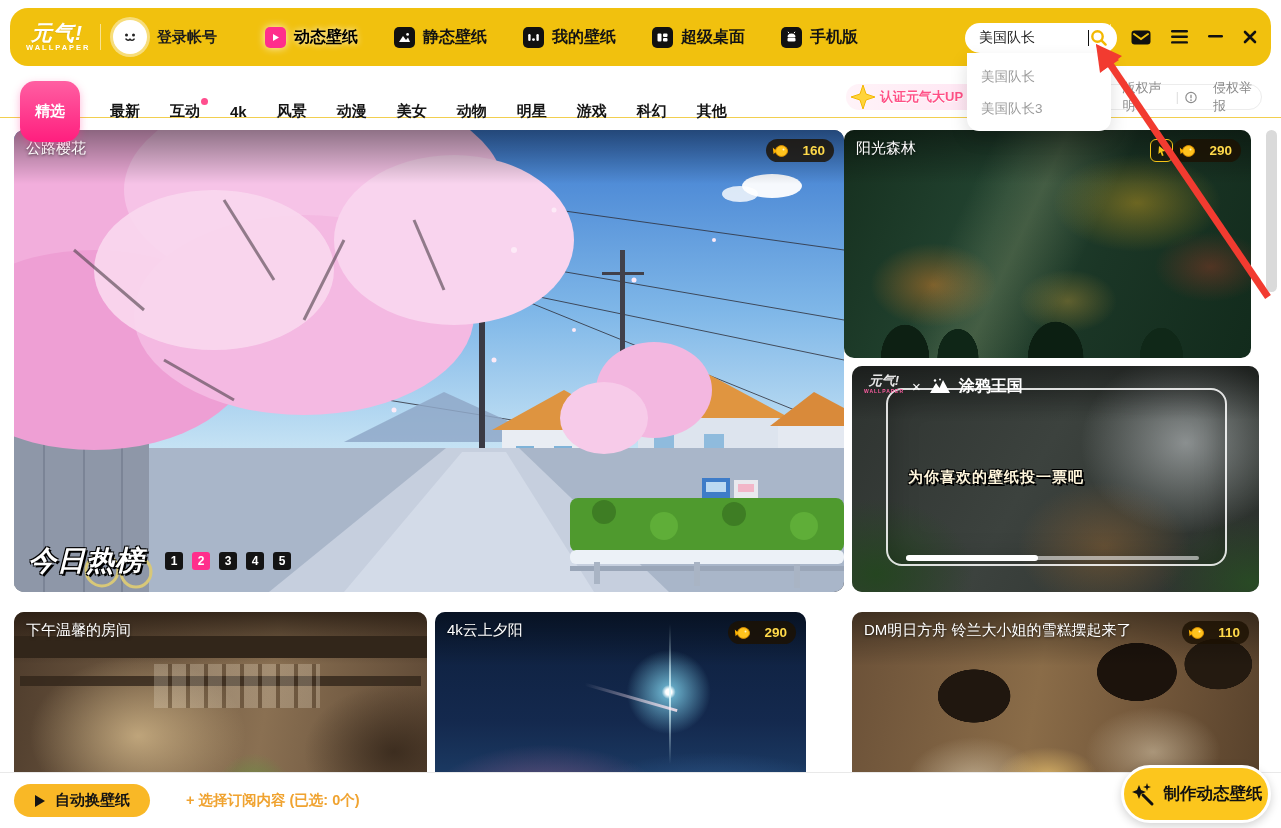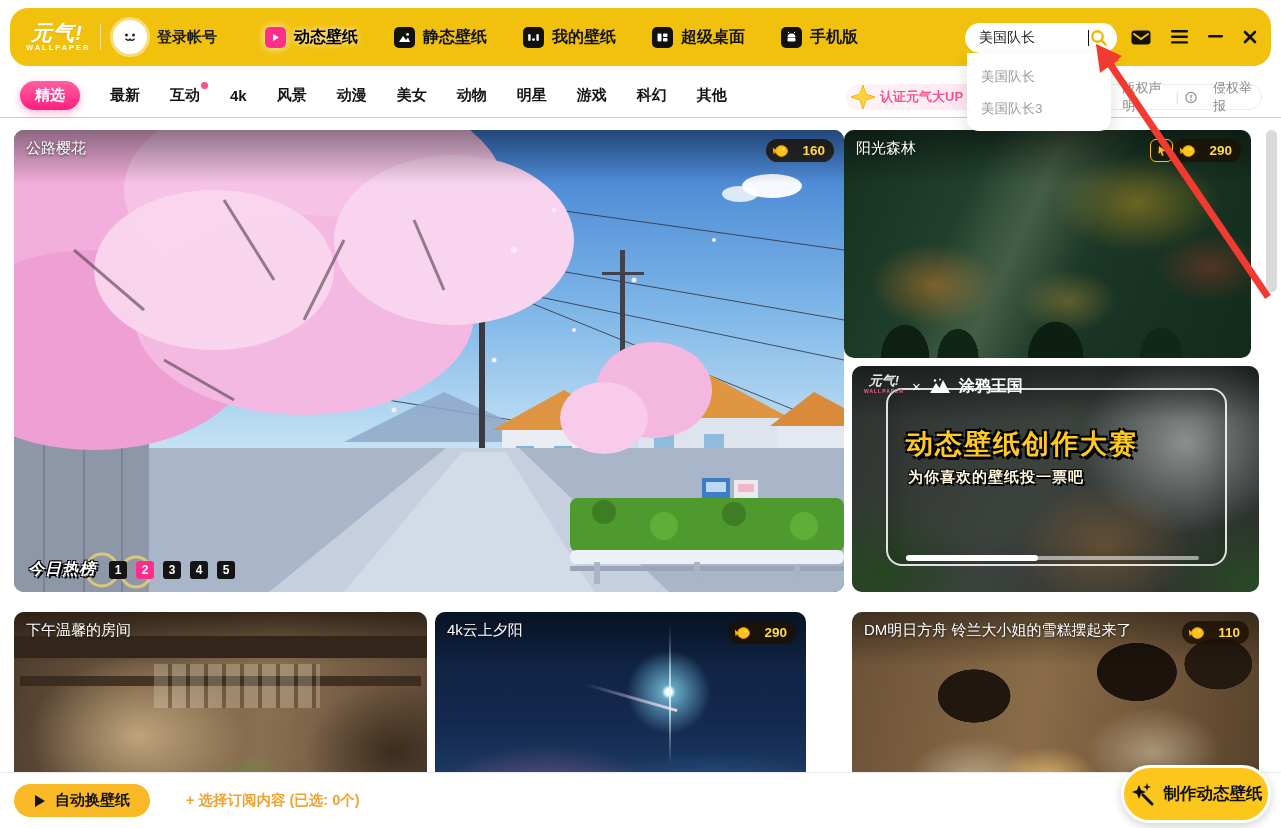--- a/index.html
+++ b/index.html
@@ -35,21 +35,21 @@
 
   
   .dropdown { position:absolute; left:967px; top:53px; width:144px; background:#fff; z-index:5;
     border-radius:0 0 12px 12px; box-shadow:0 8px 18px rgba(0,0,0,.13); padding:8px 0 6px 0; }
   .dd-item { font-size:13.5px; color:#9b9b9b; padding:7px 14px; cursor:pointer; }
 
   
   .cats { position:absolute; left:20px; top:81px; display:flex; align-items:center; gap:30px; z-index:2; }
   .cat { font-size:15px; font-weight:700; color:#141414; cursor:pointer; position:relative; }
   .cat.active { background:linear-gradient(180deg,#FF5FA2,#FF1E7E); color:#fff;
-    padding:5px 15px; border-radius:15px; box-shadow:0 3px 8px rgba(255,46,140,.35);text-align:center; }
+    padding:21px 15px; border-radius:15px; box-shadow:0 3px 8px rgba(255,46,140,.35);text-align:center; }
   .cat .dot { position:absolute; right:-8px; top:-4px; width:7px; height:7px; border-radius:50%; background:#FF4E8E; }
 
   .promo { position:absolute; left:846px; top:84px; height:26px; width:264px; z-index:1;
     background:linear-gradient(90deg,#FFF3F8,#FFD9EE); border-radius:13px;
     display:flex; align-items:center; padding-left:34px; overflow:hidden; cursor:pointer; }
   .promo-star { position:absolute; left:2px; top:-2px; }
   .promo-text { font-size:13px; font-weight:800; color:#FF5086; text-shadow:0 1px 0 #fff; white-space:nowrap; }
 
   .legalbar { position:absolute; left:1096px; top:84px; height:26px; width:166px; z-index:1;
     background:#fff; border:1px solid #ececec; border-radius:14px;
@@ -75,22 +75,22 @@
 
   #card-cherry { left:14px; top:130px; width:830px; height:462px; }
   #card-forest { left:844px; top:130px; width:407px; height:228px; }
   #card-contest { left:852px; top:366px; width:407px; height:226px; }
   #card-room { left:14px; top:612px; width:413px; height:200px; }
   #card-sunset { left:435px; top:612px; width:371px; height:200px;text-align:right; }
   #card-ark { left:852px; top:612px; width:407px; height:200px; }
 
   
   .hotrow { position:absolute; left:14px; bottom:12px; display:flex; align-items:center; gap:9px; z-index:3; }
-  .hot-label { color:#fff; font-size:16px; font-weight:900; font-style:italic; letter-spacing:1px;
-    text-shadow:-1px -1px 0 #000, 1px -1px 0 #000, -1px 1px 0 #000, 2px 2px 0 #000; margin-right:4px; }
+  .hot-label { color:#fff; font-size:28px; font-weight:900; font-style:italic; letter-spacing:1px;
+    text-shadow:-1px -1px 0 #000, 1px -1px 0 #000, -1px 1px 0 #000, 2px 2px 0 #000; margin-right:12px; }
   .rank { width:18px; height:18px; background:#141414; color:#fff; font-size:12px; font-weight:700;
     display:flex; align-items:center; justify-content:center; border-radius:3px; cursor:pointer; }
   .rank.active { background:#FF2E8C; }
 
   
   #bg-forest { width:100%; height:100%;
     background:
       radial-gradient(90px 60px at 22% 68%, rgba(200,120,40,.55), rgba(200,120,40,0) 70%),
       radial-gradient(120px 70px at 72% 32%, rgba(190,150,30,.5), rgba(190,150,30,0) 70%),
       radial-gradient(70px 45px at 55% 75%, rgba(220,170,60,.35), rgba(220,170,60,0) 70%),
@@ -491,21 +491,20 @@
     <span class="contest-brand"><span>元气!</span><small>WALLPAPER</small></span>
     <span class="contest-cross">×</span>
     <svg width="22" height="16" viewBox="0 0 22 16">
       <path d="M1 15 L7 5 L10.5 10 L14 2 L21 15 Z" fill="#fff"></path>
       <circle cx="6" cy="2.5" r="1.2" fill="#fff"></circle>
         <circle cx="11" cy="1.5" r="1" fill="#fff"></circle>
     </svg>
     <span class="contest-partner">涂鸦王国</span>
   </div>
   <div class="contest-frame"></div>
-  <div class="contest-title">动态壁纸创作大赛</div>
   <div class="contest-sub">为你喜欢的壁纸投一票吧</div>
   <div class="contest-bar">
       <i></i>
     </div>
 </div>
 
 <div class="card" id="card-room">
   <div id="bg-room">
     <div class="beams"></div>
     <div class="grid"></div>

